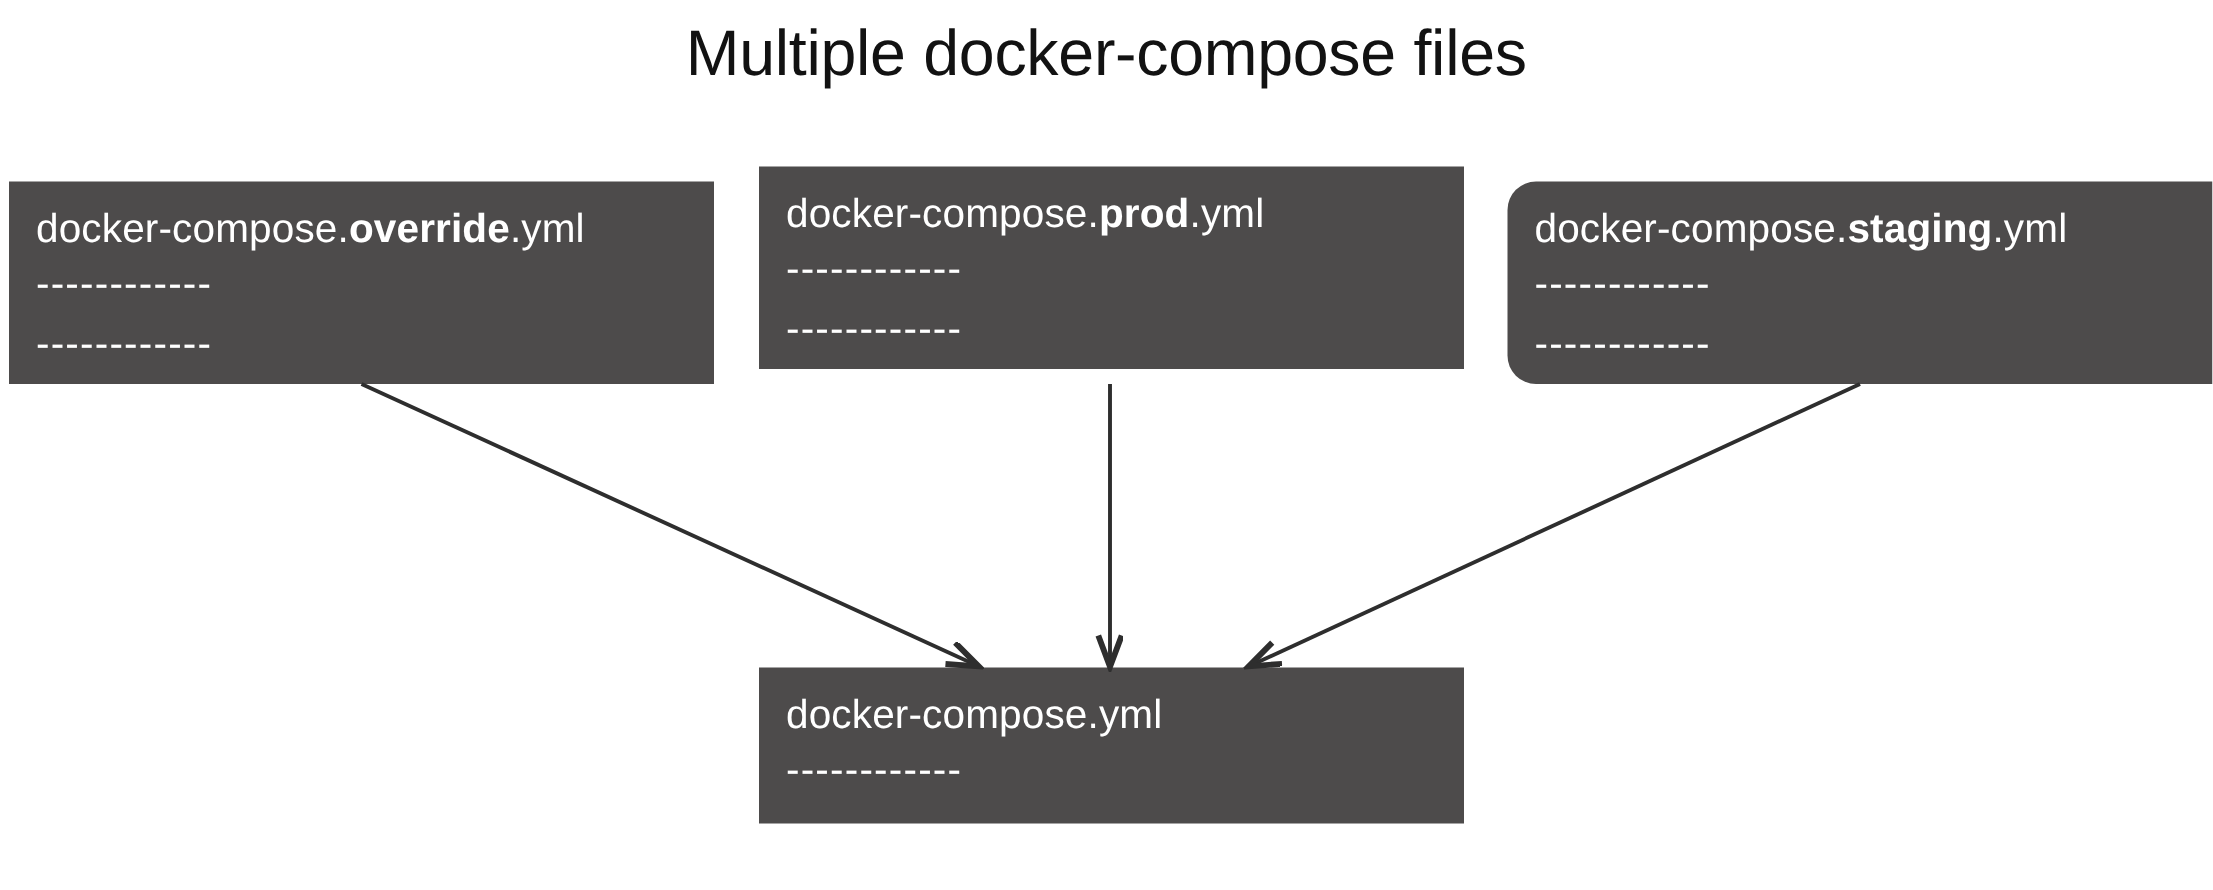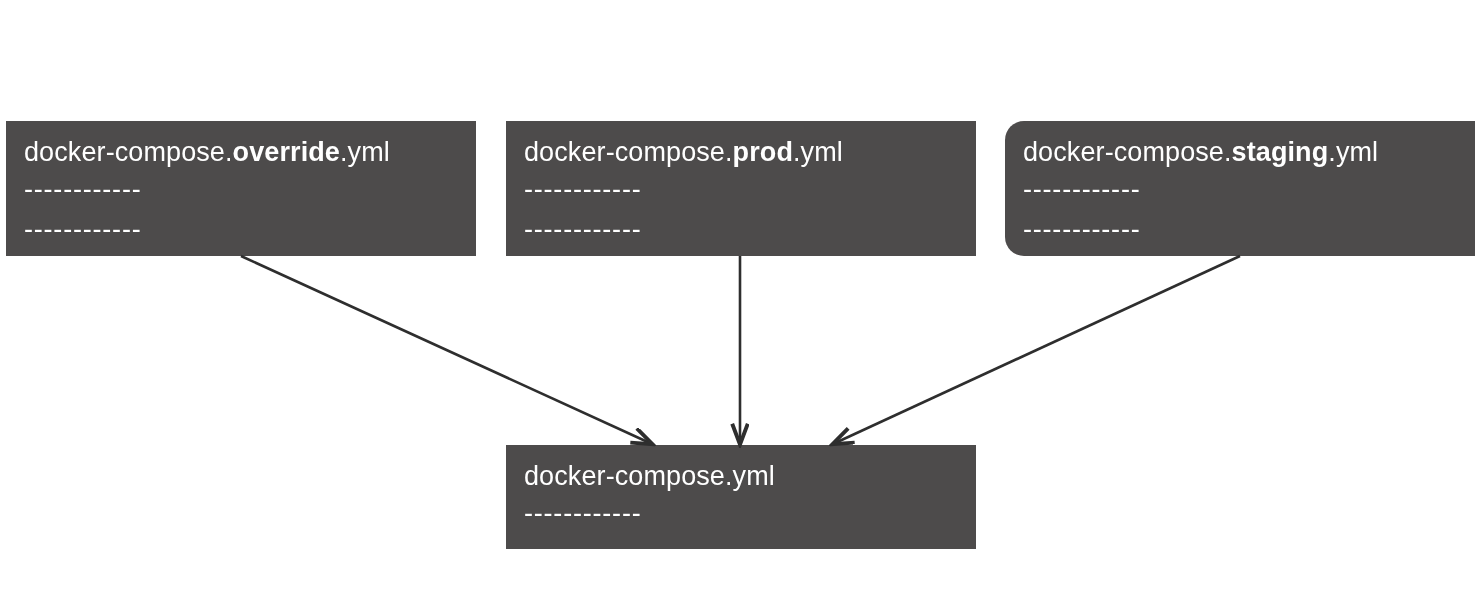--- a/index.html
+++ b/index.html
@@ -61,28 +61,29 @@
     width: 1475px;
     height: 593px;
     pointer-events: none;
   }
 </style>
 </head>
 <body>
 
 <div id="canvas">
 
+  <div id="diagram-title">Multiple docker-compose files</div>
 
   <div class="file-box" style="left:6px; top:121px; width:470px; height:135px;">
     <div class="file-name"><span>docker-compose.</span><b>override</b><span>.yml</span></div>
     <div class="dash-line">------------</div>
     <div class="dash-line">------------</div>
   </div>
 
-  <div class="file-box" style="left:506px; top:121px; width:470px; height:135px;">
+  <div class="file-box" style="left:506px; top:111px; width:470px; height:135px;">
     <div class="file-name"><span>docker-compose.</span><b>prod</b><span>.yml</span></div>
     <div class="dash-line">------------</div>
     <div class="dash-line">------------</div>
   </div>
 
   <div class="file-box" style="left:1005px; top:121px; width:525px; height:135px;border-radius:19px;">
     <div class="file-name"><span>docker-compose.</span><b>staging</b><span>.yml</span></div>
     <div class="dash-line">------------</div>
     <div class="dash-line">------------</div>
   </div>

